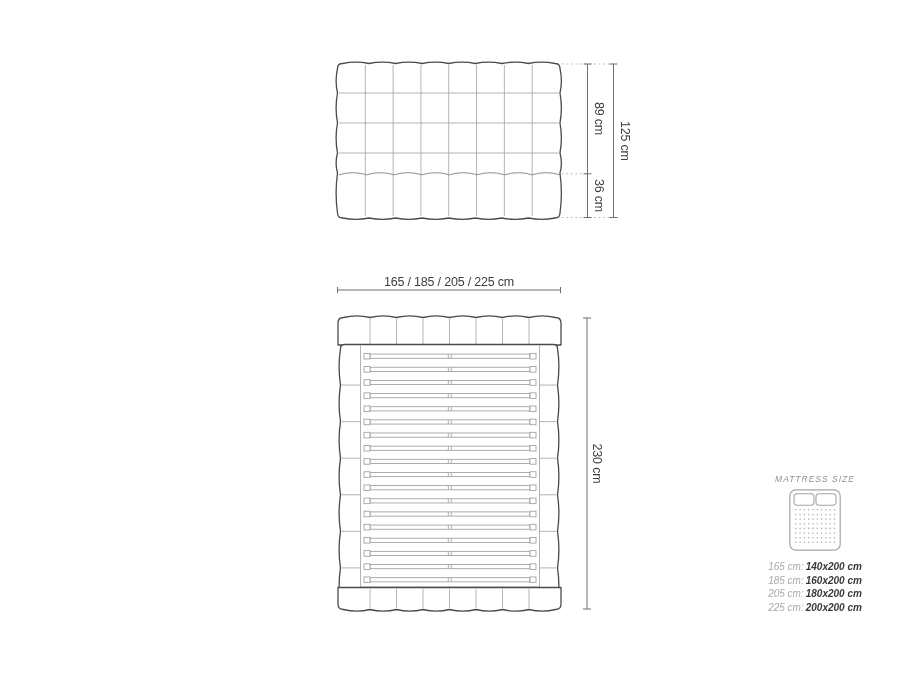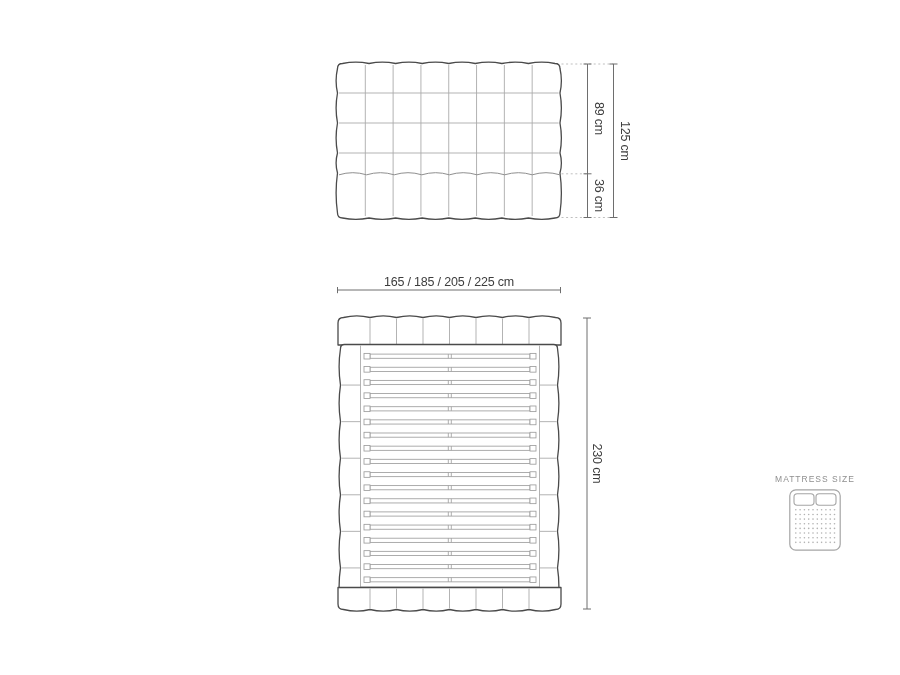--- a/index.html
+++ b/index.html
@@ -6,21 +6,21 @@
   .canvas{
     position:relative;width:900px;height:675px;background:#ffffff;
     font-family:"Liberation Sans",sans-serif;overflow:hidden;
   }
   svg{display:block;}
   .dim-label{
     font-size:12.5px;fill:#3d3d3d;letter-spacing:-0.2px;
     font-family:"Liberation Sans",sans-serif;
   }
   .legend{
-    position:absolute;left:757px;top:474px;width:116px;text-align:center;
+    position:absolute;left:757px;top:474px;width:116px;text-align:center;font-style:italic;
   }
   .legend-title{
     font-size:8.5px;letter-spacing:1px;color:#8f8f8f;white-space:nowrap;
   }
   .legend-icon{margin:5px auto 0 auto;}
   .legend-rows{margin-top:9px;}
   .legend-row{
     font-size:10px;line-height:13.6px;white-space:nowrap;color:#a9a9a9;
   }
   .legend-row .frame{color:#a9a9a9;}
@@ -283,14 +283,28 @@
           <circle cx="19.7" cy="53.35000000000001" r="0.8" fill="#b2b2b2"></circle>
           <circle cx="24" cy="53.35000000000001" r="0.8" fill="#b2b2b2"></circle>
           <circle cx="28.3" cy="53.35000000000001" r="0.8" fill="#b2b2b2"></circle>
           <circle cx="32.599999999999994" cy="53.35000000000001" r="0.8" fill="#b2b2b2"></circle>
           <circle cx="36.9" cy="53.35000000000001" r="0.8" fill="#b2b2b2"></circle>
           <circle cx="41.199999999999996" cy="53.35000000000001" r="0.8" fill="#b2b2b2"></circle>
           <circle cx="45.49999999999999" cy="53.35000000000001" r="0.8" fill="#b2b2b2"></circle>
         </g>
     </svg>
 
+    <div class="legend-rows">
+      <div class="legend-row">
+        <span class="frame">165 cm:</span><span class="mattress">140x200 cm</span>
+      </div>
+      <div class="legend-row">
+        <span class="frame">185 cm:</span><span class="mattress">160x200 cm</span>
+      </div>
+      <div class="legend-row">
+        <span class="frame">205 cm:</span><span class="mattress">180x200 cm</span>
+      </div>
+      <div class="legend-row">
+        <span class="frame">225 cm:</span><span class="mattress">200x200 cm</span>
+      </div>
+    </div>
   </div>
 </div>
 
 </body></html>

